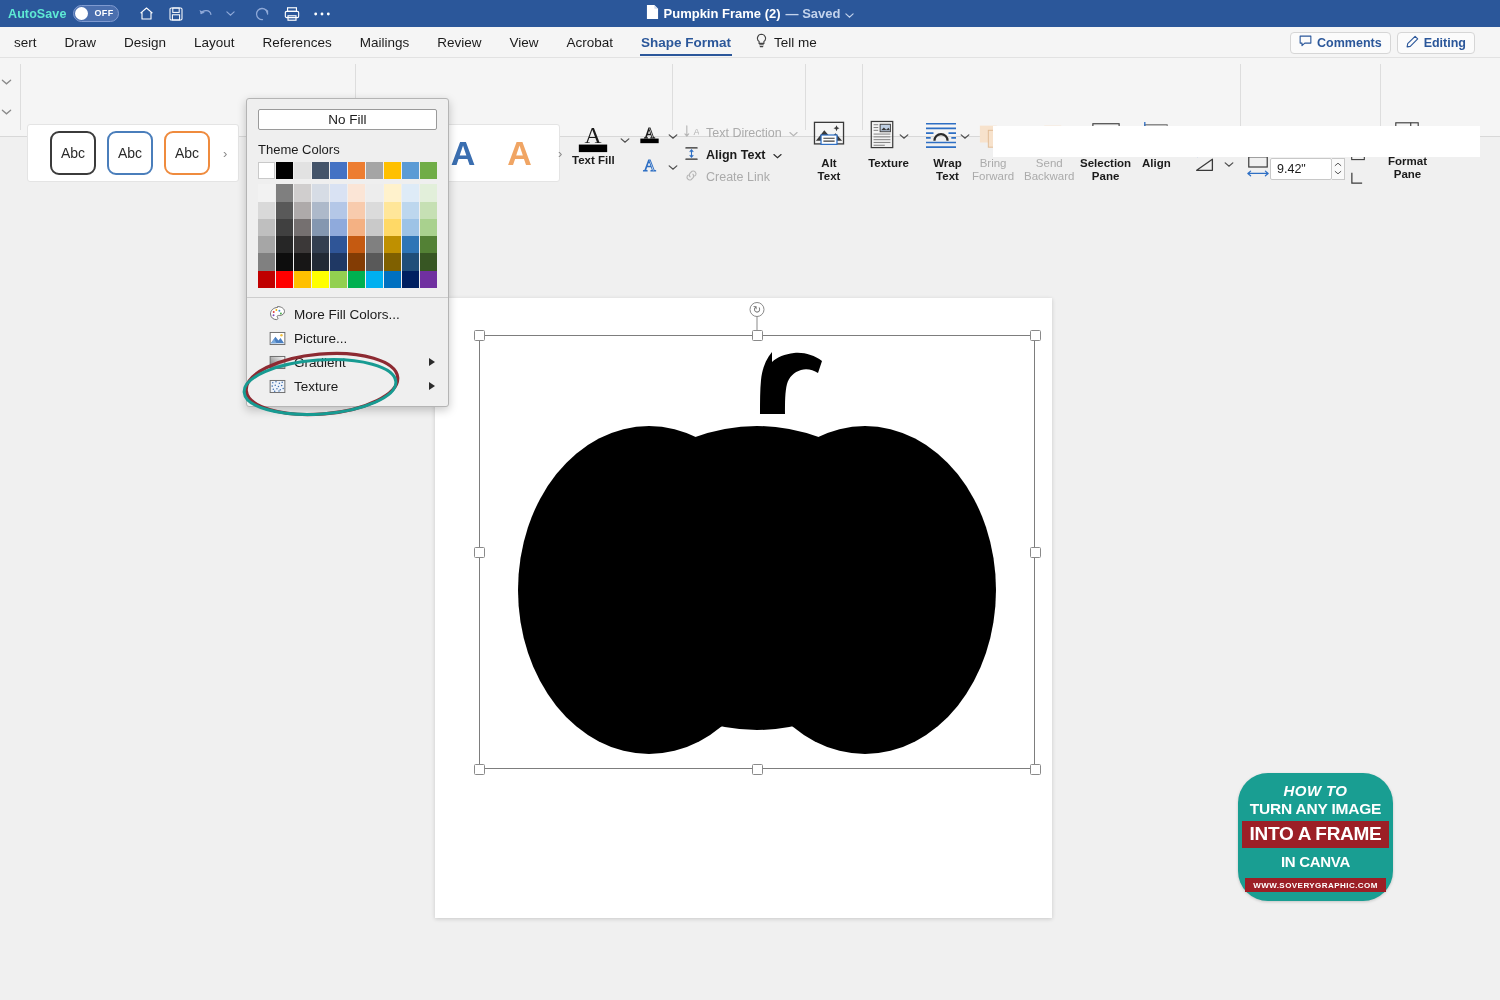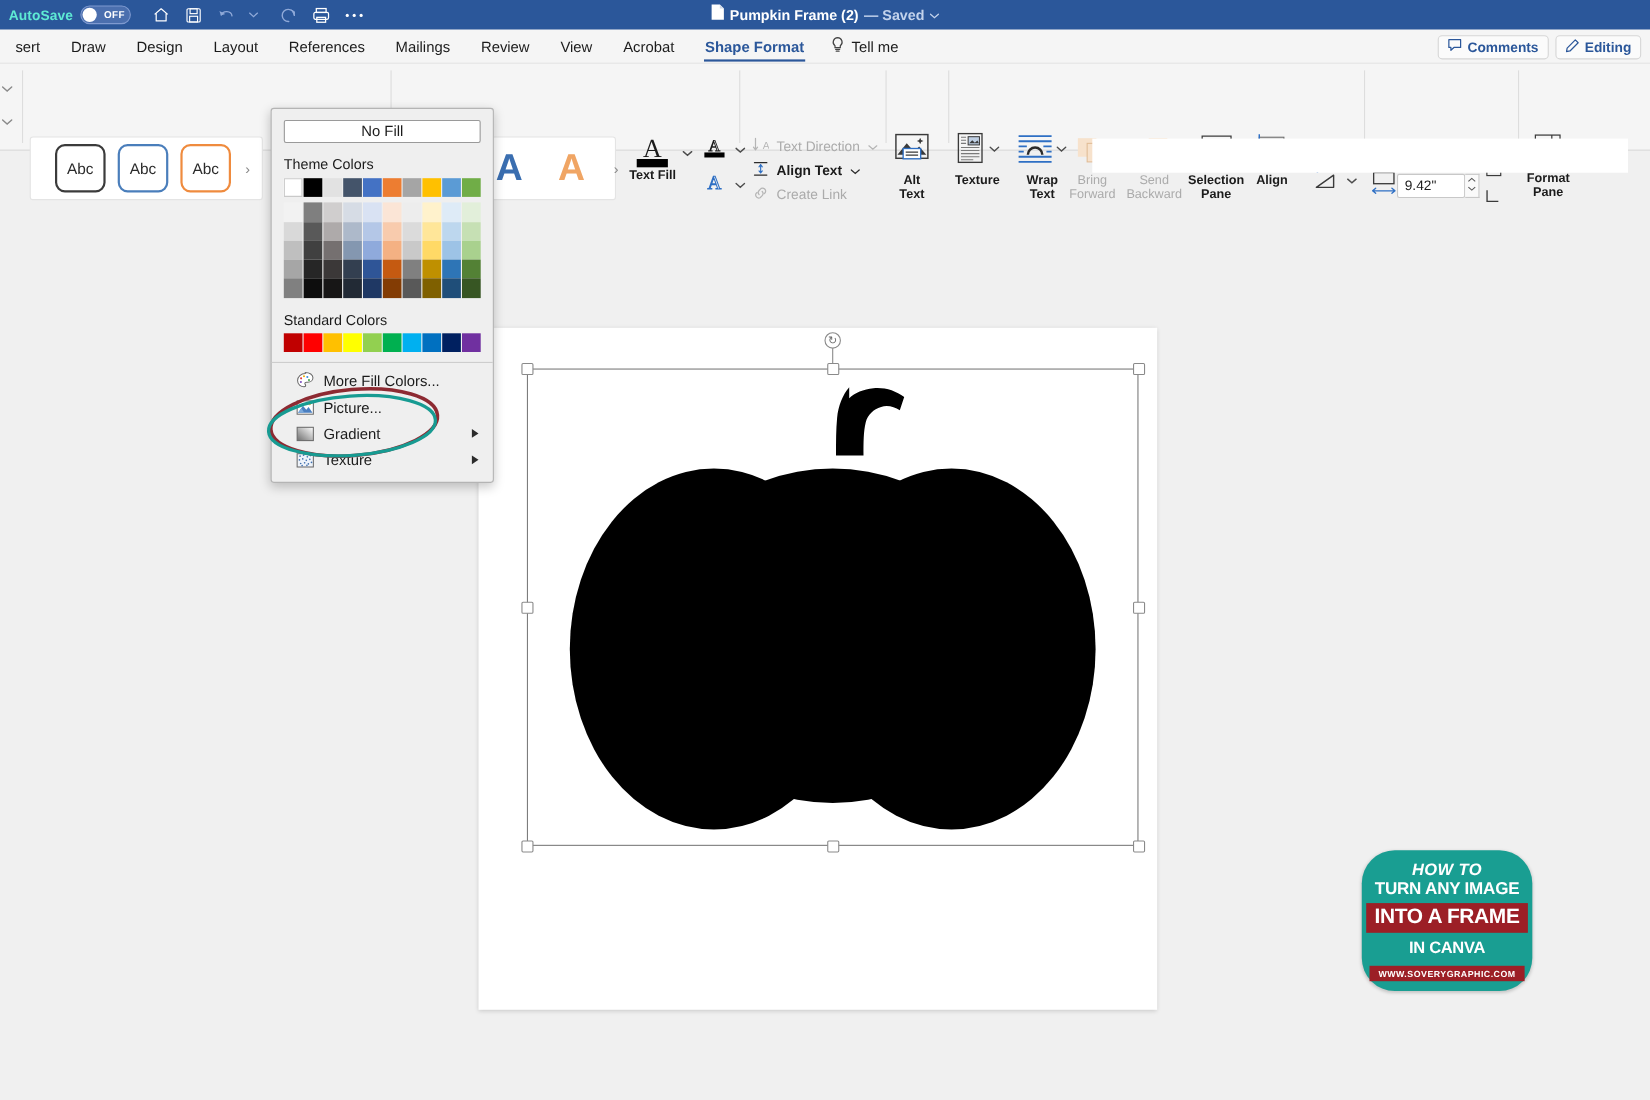--- a/index.html
+++ b/index.html
@@ -62,21 +62,21 @@
   .tab.active { color: #2b579a; font-weight: bold; position: relative; }
   .tab.active::after {
     content: ""; position: absolute; left: 13px; right: 13px; bottom: 2px;
     height: 2.5px; background: #2b579a;
   }
   .tellme {
     display: flex; align-items: center; gap: 6px; padding-left: 10px;
     font-size: 13.5px; color: #1b1b1b;
   }
   .tab-right {
-    position: absolute; right: 8px; top: 0; height: 31px;
+    position: absolute; right: 25px; top: 0; height: 31px;
     display: flex; align-items: center; gap: 6px;
   }
   .pill {
     display: flex; align-items: center; gap: 5px;
     border: 1px solid #d6d6d6; border-radius: 4px; background: #fbfbfb;
     height: 22px; padding: 0 8px; font-size: 12.5px; color: #2b579a; font-weight: bold;
   }
 
   
   .ribbon {
@@ -811,21 +811,20 @@
         <div class="sw" style="background: rgb(23, 22, 22);"></div>
         <div class="sw" style="background: rgb(34, 42, 53);"></div>
         <div class="sw" style="background: rgb(31, 56, 100);"></div>
         <div class="sw" style="background: rgb(131, 60, 4);"></div>
         <div class="sw" style="background: rgb(89, 89, 89);"></div>
         <div class="sw" style="background: rgb(127, 96, 0);"></div>
         <div class="sw" style="background: rgb(31, 78, 121);"></div>
         <div class="sw" style="background: rgb(55, 86, 35);"></div>
       </div>
   </div>
-  <div class="sect-title" style="padding-top:12px">Standard Colors</div>
   <div class="swatch-grid">
     <div class="srow">
         <div class="sw" style="background: rgb(192, 0, 0);"></div>
         <div class="sw" style="background: rgb(255, 0, 0);"></div>
         <div class="sw" style="background: rgb(255, 192, 0);"></div>
         <div class="sw" style="background: rgb(255, 255, 0);"></div>
         <div class="sw" style="background: rgb(146, 208, 80);"></div>
         <div class="sw" style="background: rgb(0, 176, 80);"></div>
         <div class="sw" style="background: rgb(0, 176, 240);"></div>
         <div class="sw" style="background: rgb(0, 112, 192);"></div>

